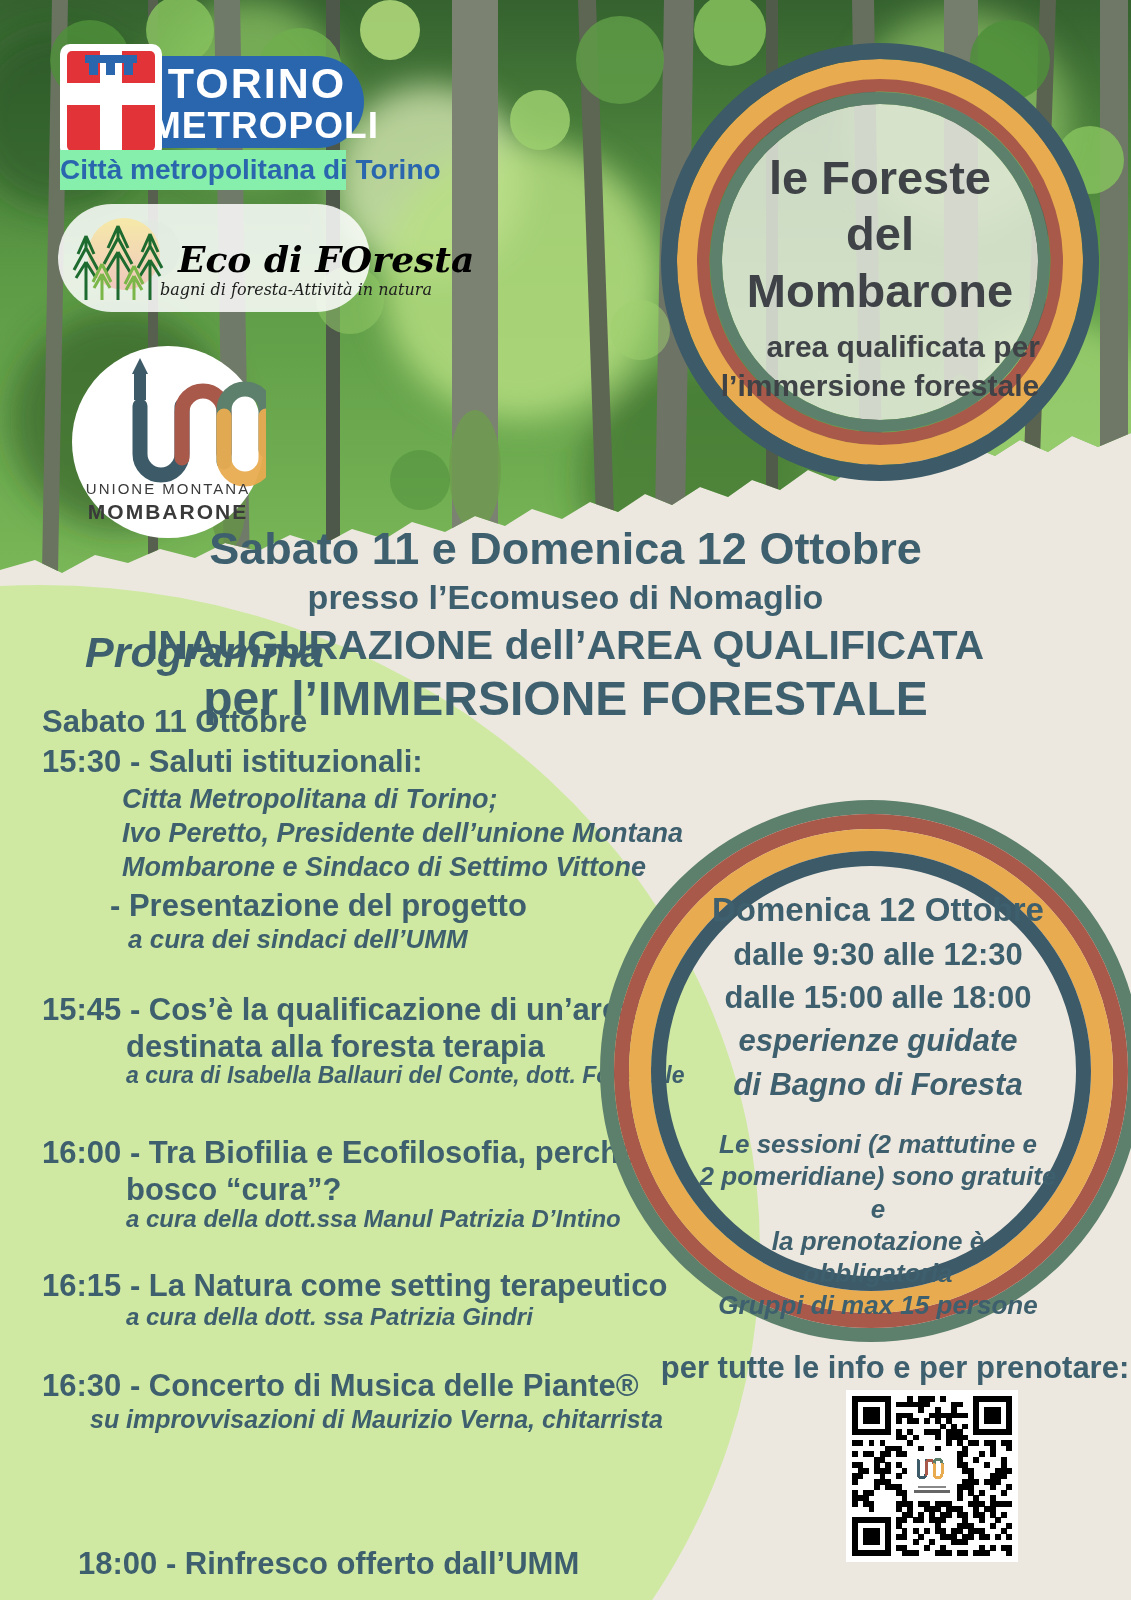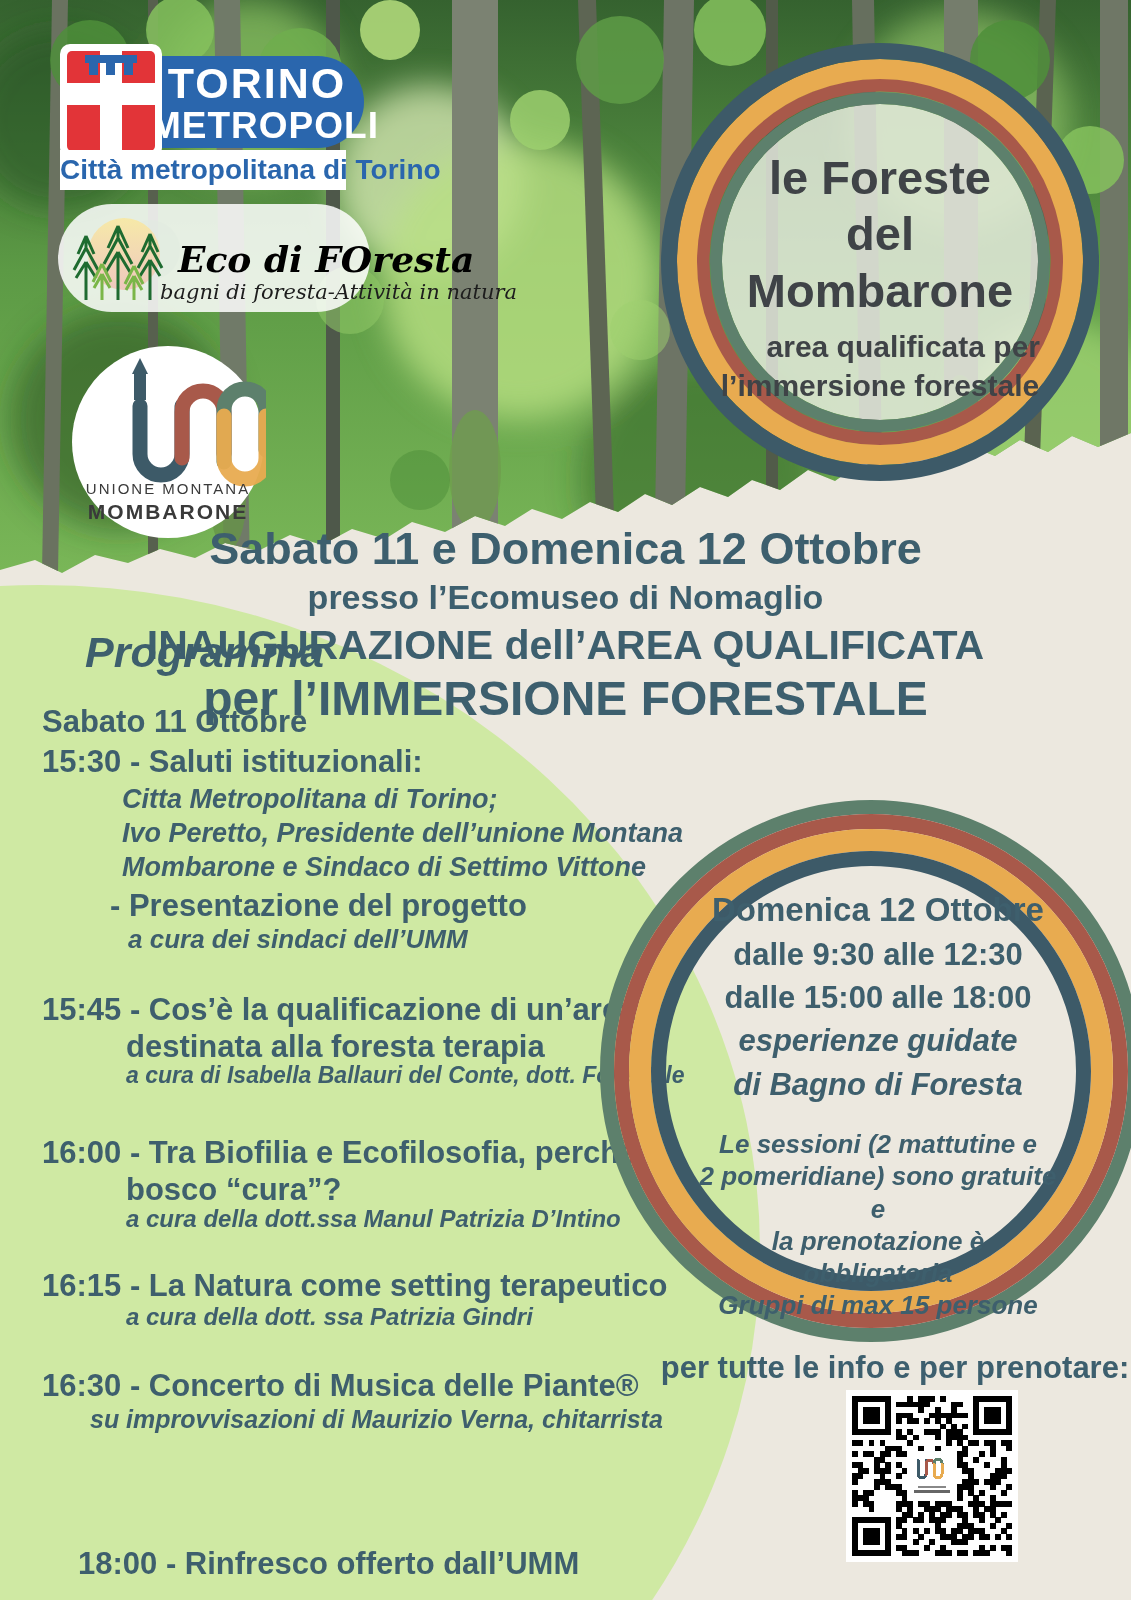--- a/index.html
+++ b/index.html
@@ -43,36 +43,36 @@
 
   
   .cta{left:660px;top:1350px;width:470px;text-align:center;color:#3d5f6e;font-size:31px;font-weight:700;}
   .qr-wrap{left:846px;top:1390px;width:172px;height:172px;background:#ffffff;}
 
   
   .tor-blue{left:92px;top:56px;width:272px;height:92px;background:#2a66ad;border-radius:10px 46px 46px 10px;
             color:#fff;text-align:center;padding-left:58px;box-sizing:border-box;}
   .tor-l1{font-size:43px;font-weight:700;letter-spacing:2px;line-height:1.0;margin-top:6px;}
   .tor-l2{font-size:37px;font-weight:700;letter-spacing:1px;line-height:1.0;margin-top:2px;}
-  .tor-strip{left:60px;top:150px;width:286px;height:40px;background:#ffffff;color:#2a66ad;
+  .tor-strip{left:60px;top:150px;width:286px;height:40px;background:#86efac;color:#2a66ad;
              font-size:28px;font-weight:700;text-align:center;line-height:40px;}
   .tor-shield{left:60px;top:44px;width:102px;height:114px;background:#ffffff;border-radius:10px;}
   .tor-red{position:absolute;left:7px;top:7px;right:7px;bottom:7px;background:#e23438;border-radius:5px;overflow:hidden;}
   .tor-cross-v{position:absolute;left:33px;top:0;width:22px;height:100%;background:#ffffff;}
   .tor-cross-h{position:absolute;left:0;top:32px;width:100%;height:22px;background:#ffffff;}
   .tor-label{position:absolute;left:18px;top:4px;width:52px;height:8px;background:#2a66ad;}
   .tor-label:before,.tor-label:after{content:"";position:absolute;top:8px;width:9px;height:12px;background:#2a66ad;}
   .tor-label:before{left:4px;} .tor-label:after{right:4px;}
   .tor-label-mid{position:absolute;left:21px;top:8px;width:9px;height:12px;background:#2a66ad;}
 
   
   .eco-pill{left:58px;top:204px;width:312px;height:108px;background:rgba(255,255,255,0.85);border-radius:54px;}
   .eco-name{left:178px;top:238px;color:#000000;font-size:36px;font-weight:700;font-style:italic;
             font-family:"DejaVu Serif", serif;}
-  .eco-tag{left:160px;top:280px;color:#1d1d1d;font-size:21px;font-style:italic;
+  .eco-tag{left:160px;top:280px;color:#1d1d1d;font-size:16px;font-style:italic;
            font-family:"DejaVu Serif", serif;}
 
   
   .umm-t1{left:68px;top:480px;width:200px;text-align:center;color:#3a3a3a;font-size:15px;font-weight:400;letter-spacing:2px;}
   .umm-t2{left:68px;top:500px;width:200px;text-align:center;color:#3a3a3a;font-size:21px;font-weight:700;letter-spacing:2px;}
 </style>
 </head>
 <body>
 
 <div class="poster">

